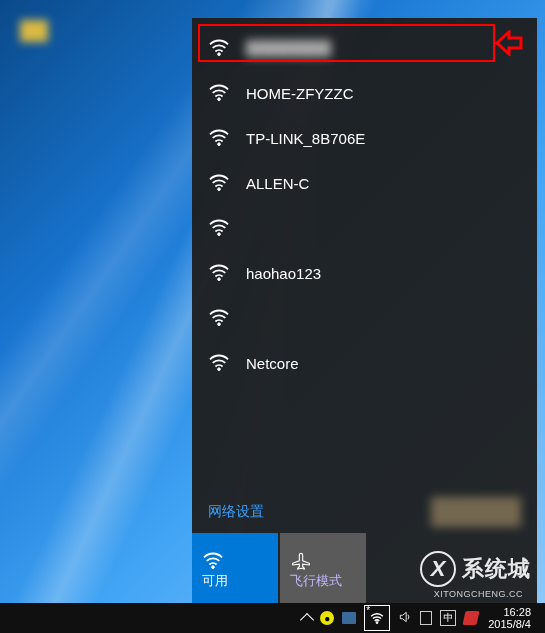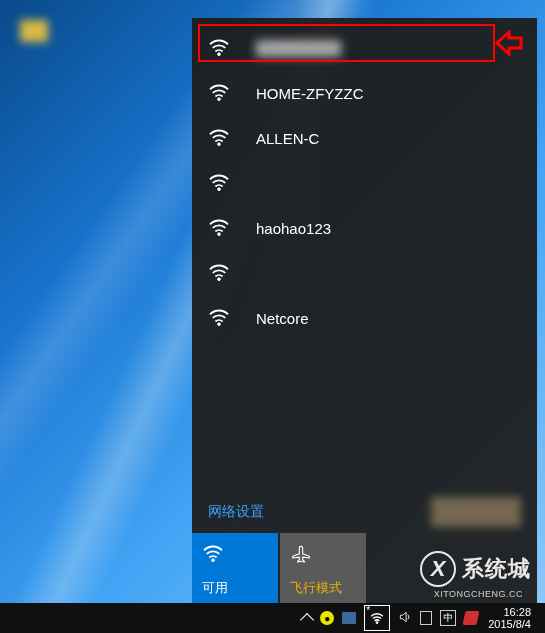--- a/index.html
+++ b/index.html
@@ -46,21 +46,20 @@
     overflow: hidden;
     padding-top: 8px;
   }
   .net-item {
     display: flex;
     align-items: center;
     padding: 12px 18px 12px 16px;
     font-size: 15px;
     color: #fff;
     cursor: pointer;
-    gap: 10px;
   }
   .net-item .wifi-ic { margin-right: 16px; flex-shrink:0; }
   .net-item .lbl { white-space: nowrap; overflow: hidden; text-overflow: ellipsis; }
   .net-item.redacted .lbl {
     filter: blur(5px);
     color: #aaa;
   }
   .highlight-box {
     position: absolute;
     top: 24px;
@@ -89,28 +88,28 @@
     background: rgba(200,170,120,0.5);
     filter: blur(5px);
   }
   .tiles {
     display: flex;
     height: 70px;
   }
   .tile {
     width: 86px;
     display:flex; flex-direction:column;
-    align-items:flex-start; justify-content:space-between;
+    align-items:flex-start; justify-content:center;
     padding: 8px 10px 6px;
     margin-right: 2px;
     font-size: 13px;
     cursor:pointer;
   }
   .tile.on { background:#0078d7; color:#fff; }
-  .tile.off { background:#5a5a5a; color:#eab308; }
+  .tile.off { background:#5a5a5a; color:#c4b5fd; }
   .tile .tile-ic { height: 24px; display:flex; align-items:center; }
 
   
   .taskbar {
     position: absolute;
     bottom: 0; left:0; right:0;
     height: 30px;
     background: #101010;
     display:flex; align-items:center;
     color:#fff;
@@ -186,20 +185,31 @@
         <svg class="wifi" width="22" height="18" viewBox="0 0 24 20">
             <path d="M2 7 A14 14 0 0 1 22 7" fill="none" stroke-width="2"></path>
             <path d="M5 11 A10 10 0 0 1 19 11" fill="none" stroke-width="2"></path>
             <path d="M8 15 A6 6 0 0 1 16 15" fill="none" stroke-width="2"></path>
             <circle cx="12" cy="18" r="1.5" fill="#fff"></circle>
           </svg>
       </span>
       <span class="lbl">HOME-ZFYZZC</span>
     </div>
 
+    <div class="net-item">
+      <span class="wifi-ic">
+        <svg class="wifi" width="22" height="18" viewBox="0 0 24 20">
+            <path d="M2 7 A14 14 0 0 1 22 7" fill="none" stroke-width="2"></path>
+            <path d="M5 11 A10 10 0 0 1 19 11" fill="none" stroke-width="2"></path>
+            <path d="M8 15 A6 6 0 0 1 16 15" fill="none" stroke-width="2"></path>
+            <circle cx="12" cy="18" r="1.5" fill="#fff"></circle>
+          </svg>
+      </span>
+      <span class="lbl">TP-LINK_8B706E</span>
+    </div>
 
     <div class="net-item">
       <span class="wifi-ic">
         <svg class="wifi" width="22" height="18" viewBox="0 0 24 20">
             <path d="M2 7 A14 14 0 0 1 22 7" fill="none" stroke-width="2"></path>
             <path d="M5 11 A10 10 0 0 1 19 11" fill="none" stroke-width="2"></path>
             <path d="M8 15 A6 6 0 0 1 16 15" fill="none" stroke-width="2"></path>
             <circle cx="12" cy="18" r="1.5" fill="#fff"></circle>
           </svg>
       </span>

